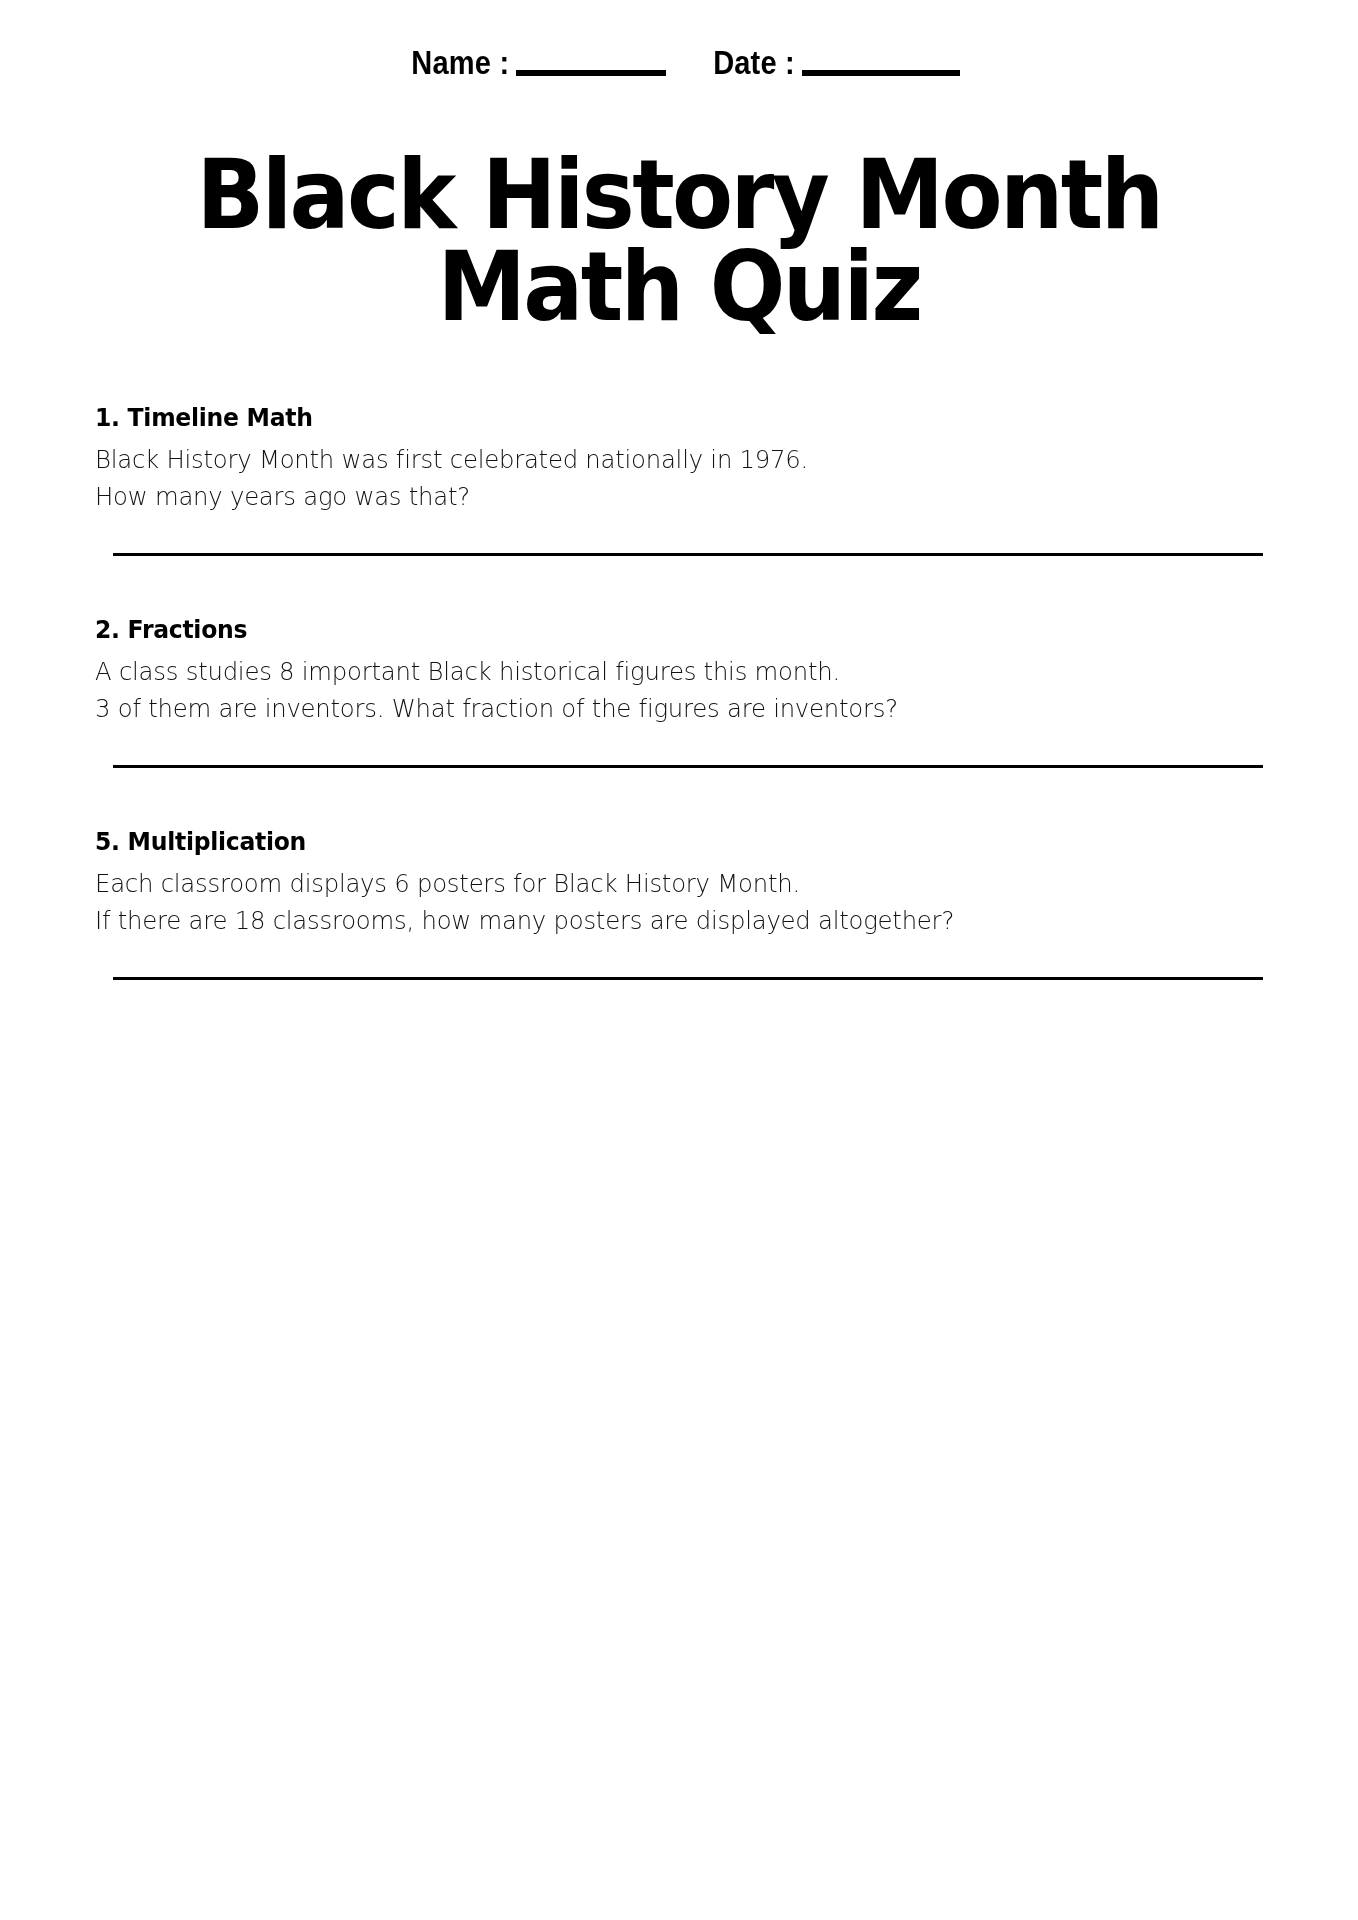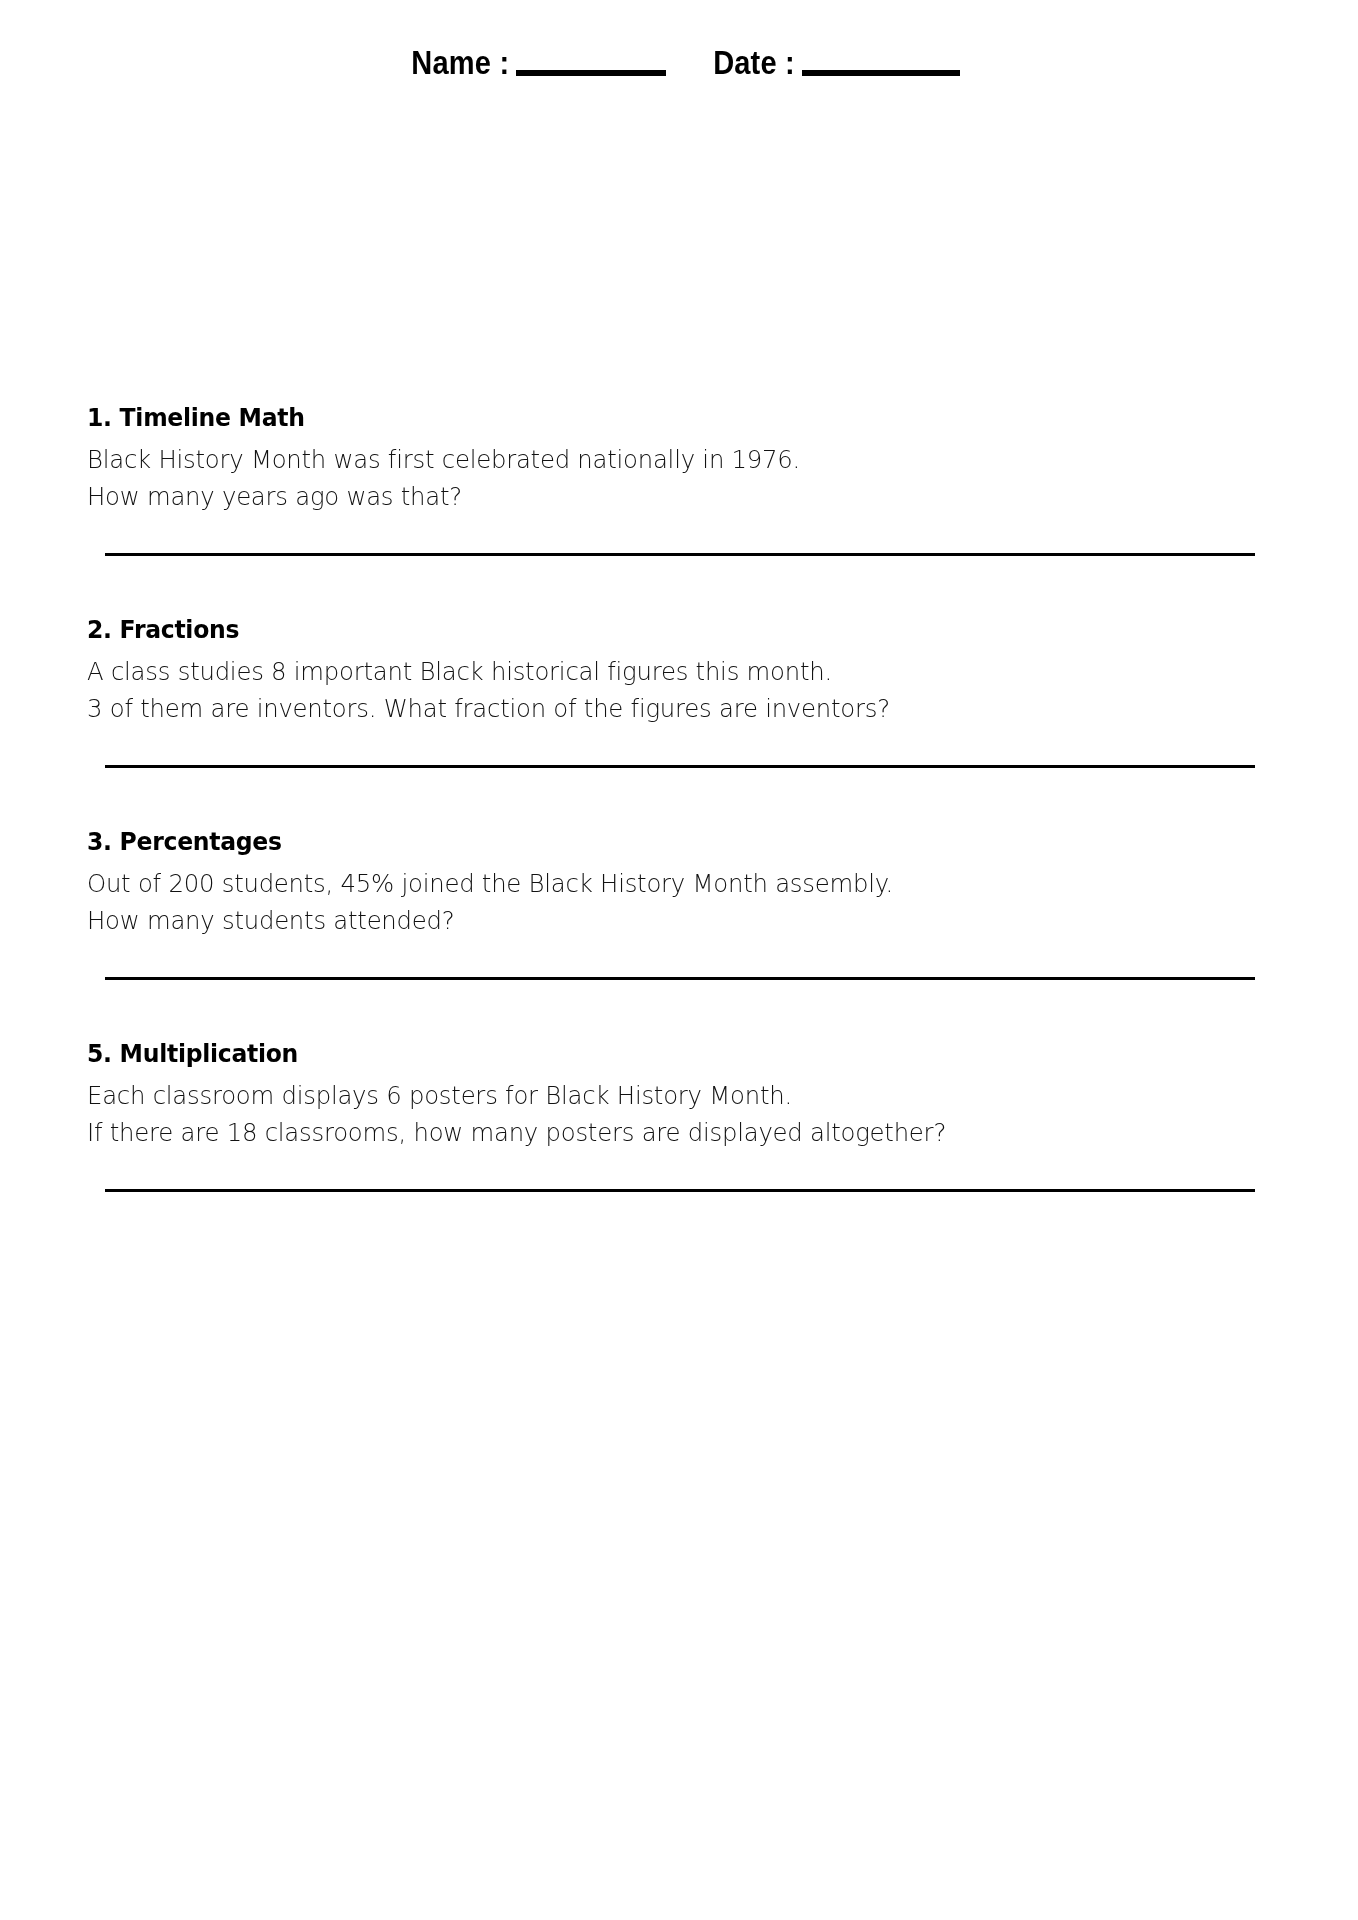--- a/index.html
+++ b/index.html
@@ -75,21 +75,21 @@
     white-space: nowrap;
     transform: scaleX(1.10) scaleY(1.12);
   }
   .title-line.l1 { transform: scaleX(1.06) scaleY(1.14); }
   .title-line.l2 { transform: scaleX(1.06) scaleY(1.14); margin-top: 6px; }
 
   
   .questions {
     position: absolute;
     top: 402px;
-    left: 87px;
+    left: 95px;
     width: 1184px;
   }
   .question {
     margin-bottom: 0;
   }
   .q-heading {
     font-family: "DejaVu Sans", sans-serif;
     font-weight: 700;
     font-size: 25px;
     line-height: 31px;
@@ -133,43 +133,41 @@
     <div class="nd-group">
       <span class="nd-label">Name :</span>
       <span class="nd-rule name"></span>
     </div>
     <div class="nd-group">
       <span class="nd-label">Date :</span>
       <span class="nd-rule date"></span>
     </div>
   </div>
 
+  <div class="title-block">
+    <div class="title-line l1">Black History Month</div>
+    <div class="title-line l2">Math Quiz</div>
+  </div>
 
   <div class="questions">
 
     <div class="question q1">
       <p class="q-heading">1. Timeline Math</p>
       <p class="q-body-line">Black History Month was first celebrated nationally in 1976.</p>
       <p class="q-body-line">How many years ago was that?</p>
       <div class="answer-rule"></div>
     </div>
 
     <div class="question q2">
       <p class="q-heading">2. Fractions</p>
       <p class="q-body-line">A class studies 8 important Black historical figures this month.</p>
       <p class="q-body-line">3 of them are inventors. What fraction of the figures are inventors?</p>
       <div class="answer-rule"></div>
     </div>
 
-    <div class="question q3">
-      <p class="q-heading">3. Percentages</p>
-      <p class="q-body-line">Out of 200 students, 45% joined the Black History Month assembly.</p>
-      <p class="q-body-line">How many students attended?</p>
-      <div class="answer-rule"></div>
-    </div>
 
 
     <div class="question q5">
       <p class="q-heading">5. Multiplication</p>
       <p class="q-body-line">Each classroom displays 6 posters for Black History Month.</p>
       <p class="q-body-line">If there are 18 classrooms, how many posters are displayed altogether?</p>
       <div class="answer-rule"></div>
     </div>
 
   </div>

